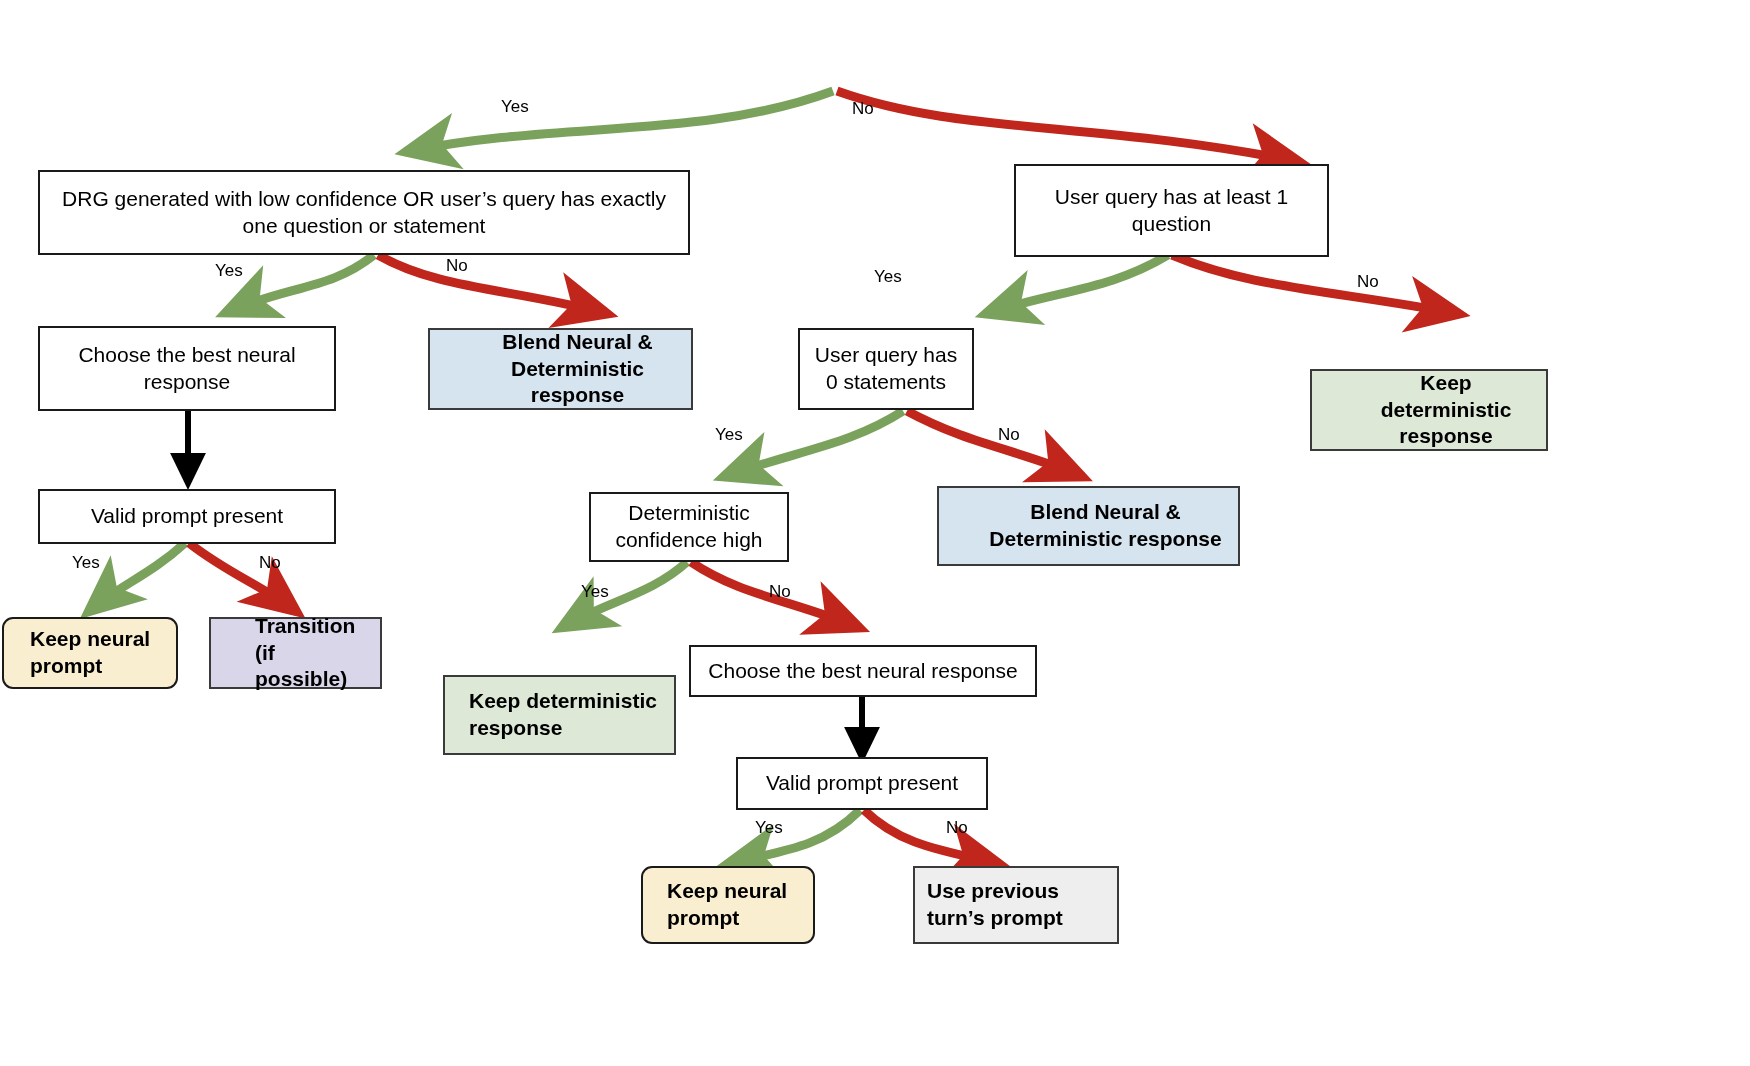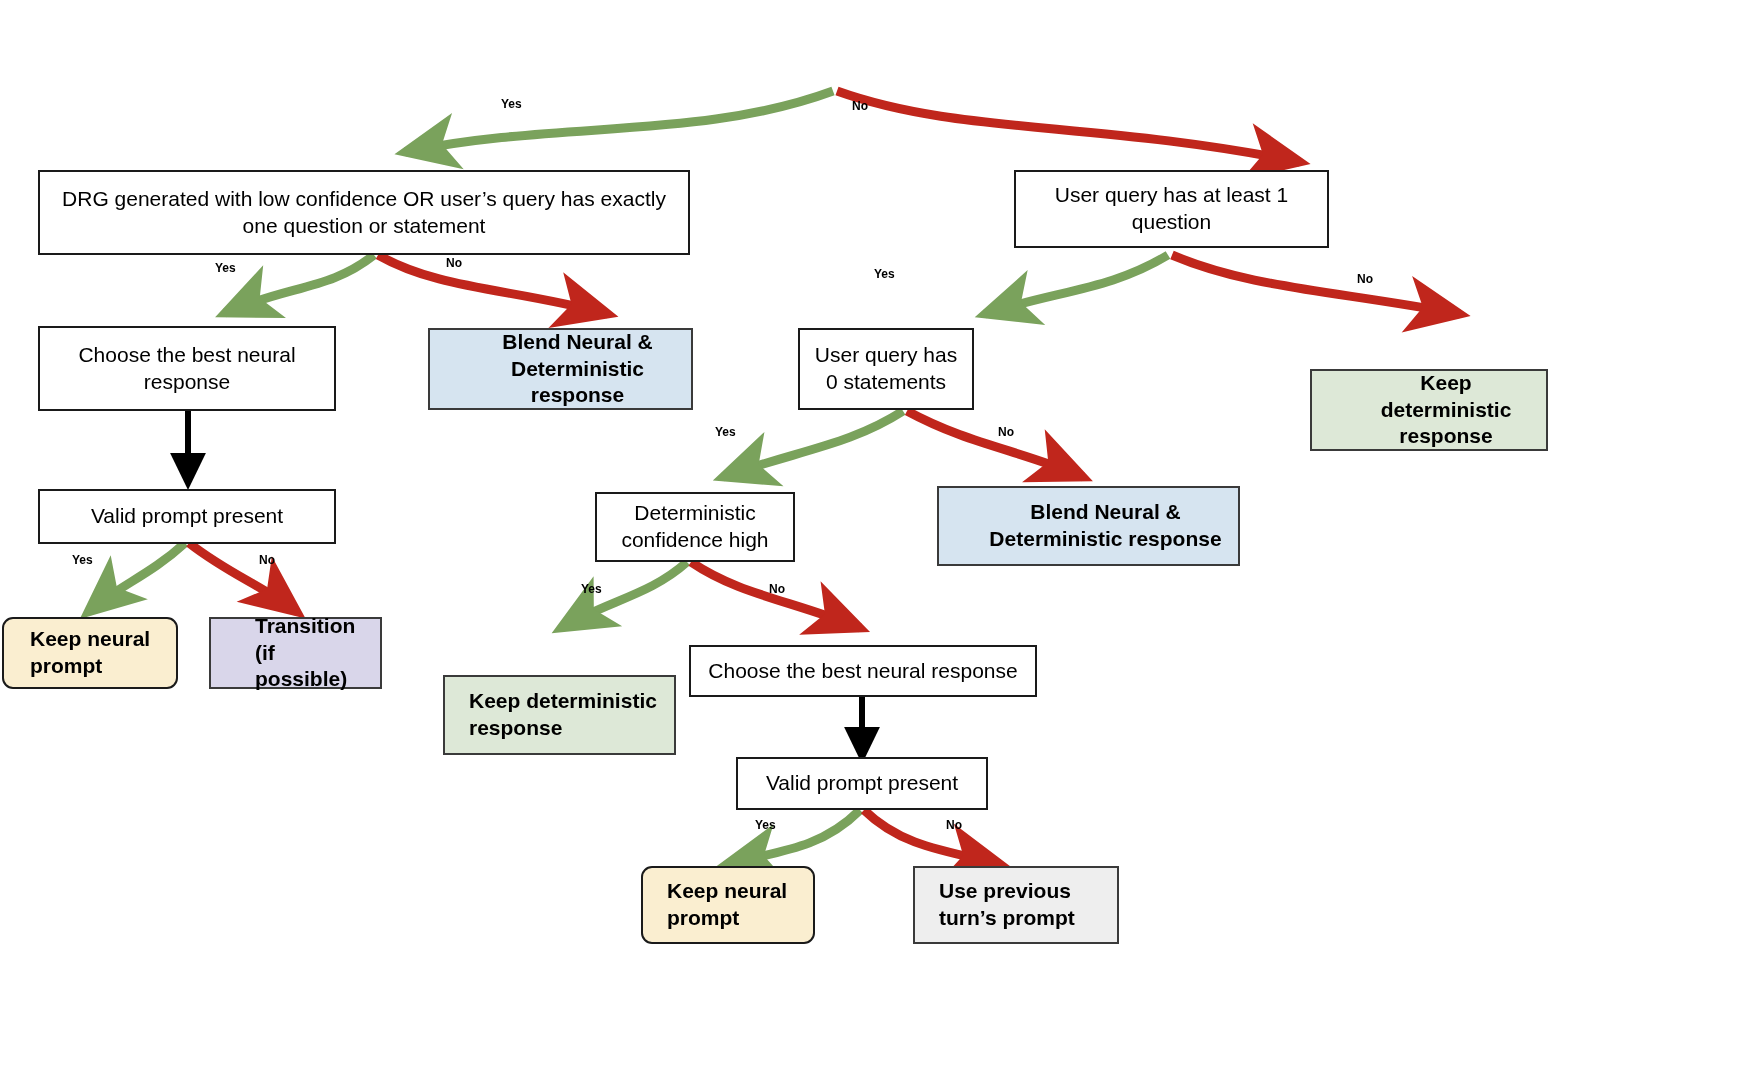--- a/index.html
+++ b/index.html
@@ -60,22 +60,22 @@
   .node.purple {
     background: #d9d6ea;
     border-color: #3a3a3a;
   }
   .node.grey {
     background: #eeeeee;
     border-color: #3a3a3a;
   }
   .edge-label {
     position: absolute;
-    font-size: 12px;
-    font-weight: bold;
+    font-size: 17px;
+    font-weight: normal;
     color: #000000;
     white-space: nowrap;
     z-index: 4;
   }
 </style>
 </head>
 <body>
 
 <div id="canvas">
 
@@ -123,21 +123,21 @@
     <path d="M 860,810 C 825,845 790,850 727,864" fill="none" stroke="#7aa25c" stroke-width="9" marker-end="url(#ah-green)"></path>
 
     <path d="M 864,810 C 900,845 940,850 1000,864" fill="none" stroke="#c0261c" stroke-width="9" marker-end="url(#ah-red)"></path>
   </svg>
 
 
   <div class="node decision" style="left:38px; top:170px; width:652px; height:85px;">
     <span>DRG generated with low confidence OR user’s query has exactly one question or statement</span>
   </div>
 
-  <div class="node decision" style="left:1014px; top:170px; width:315px; height:78px;">
+  <div class="node decision" style="left:1014px; top:164px; width:315px; height:93px;">
     <span>User query has at least 1 question</span>
   </div>
 
   <div class="node decision" style="left:38px; top:326px; width:298px; height:85px;">
     <span>Choose the best neural response</span>
   </div>
 
   <div class="node terminal blue" style="left:428px; top:328px; width:265px; height:82px;">
     <span>Blend Neural &amp; Deterministic response</span>
   </div>
@@ -147,21 +147,21 @@
   </div>
 
   <div class="node terminal green" style="left:1310px; top:328px; width:238px; height:82px;">
     <span>Keep deterministic response</span>
   </div>
 
   <div class="node decision" style="left:38px; top:489px; width:298px; height:55px;">
     <span>Valid prompt present</span>
   </div>
 
-  <div class="node decision" style="left:589px; top:492px; width:200px; height:70px;margin-left:6px;">
+  <div class="node decision" style="left:589px; top:492px; width:200px; height:70px;">
     <span>Deterministic confidence high</span>
   </div>
 
   <div class="node terminal blue" style="left:937px; top:486px; width:303px; height:80px;">
     <span>Blend Neural &amp; Deterministic response</span>
   </div>
 
   <div class="node terminal yellow" style="left:2px; top:617px; width:176px; height:72px; justify-content:flex-start; text-align:left; padding-left:26px;">
     <span>Keep neural prompt</span>
   </div>
@@ -179,21 +179,21 @@
   </div>
 
   <div class="node decision" style="left:736px; top:757px; width:252px; height:53px;">
     <span>Valid prompt present</span>
   </div>
 
   <div class="node terminal yellow" style="left:641px; top:866px; width:174px; height:78px; justify-content:flex-start; text-align:left; padding-left:24px;">
     <span>Keep neural prompt</span>
   </div>
 
-  <div class="node terminal grey" style="left:913px; top:866px; width:206px; height:78px; justify-content:flex-start; text-align:left; padding-left:24px;">
+  <div class="node terminal grey" style="left:913px; top:866px; width:206px; height:78px; justify-content:flex-start; text-align:left; padding-left:12px;">
     <span>Use previous turn’s prompt</span>
   </div>
 
   <div class="edge-label" style="left:501px; top:97px;">Yes</div>
   <div class="edge-label" style="left:852px; top:99px;">No</div>
 
   <div class="edge-label" style="left:215px; top:261px;">Yes</div>
   <div class="edge-label" style="left:446px; top:256px;">No</div>
 
   <div class="edge-label" style="left:874px; top:267px;">Yes</div>

